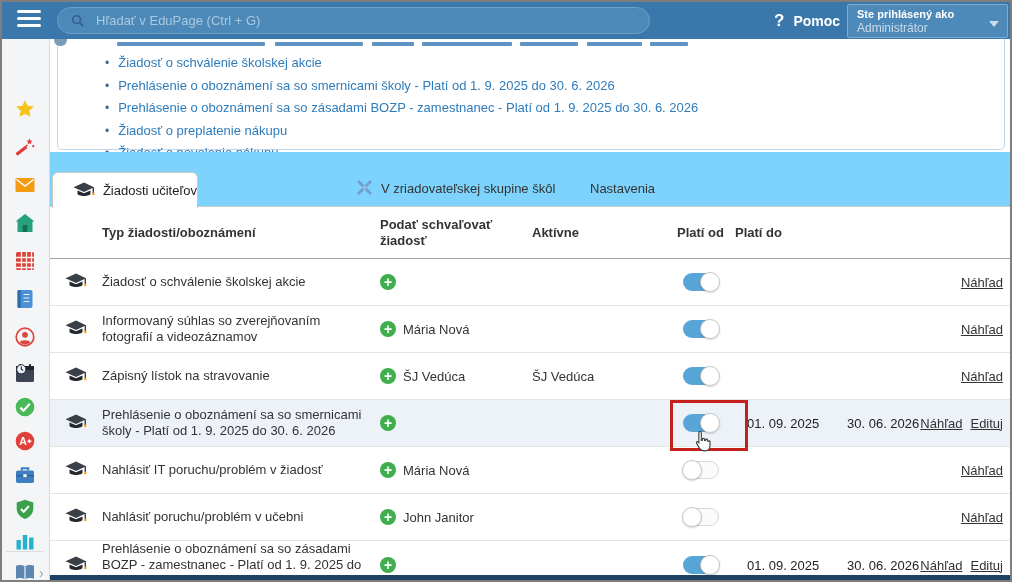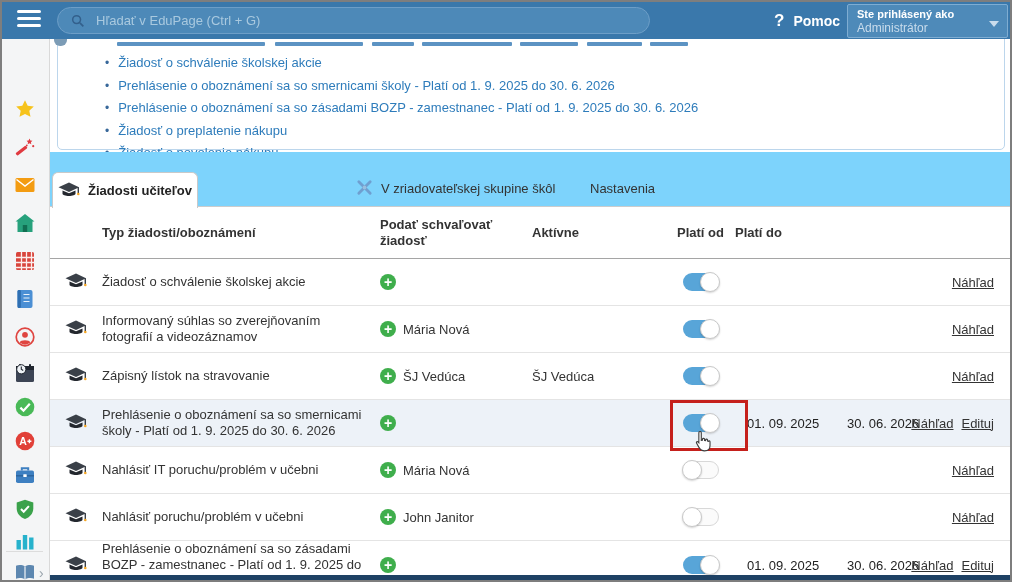--- a/index.html
+++ b/index.html
@@ -40,42 +40,42 @@
   .icon-frag{position:absolute;left:4px;top:0;width:13px;height:7px;background:#7c9cb6;border-radius:0 0 6px 6px;}
   .info-list{position:absolute;left:55px;top:13px;margin:0;padding:0;list-style:none;}
   .info-list li{font-size:13px;line-height:21.5px;color:#2e7cbb;}
   .info-list li::before{content:"•";color:#38689a;margin-right:9px;font-size:12px;}
   .info-list a{color:#2e7cbb;text-decoration:none;cursor:pointer;}
   
   .tabs-row{position:absolute;left:0;right:0;top:131px;height:37px;}
   .tab{position:absolute;bottom:0;height:37px;display:flex;align-items:center;gap:8px;
        font-size:13px;color:#333;cursor:pointer;white-space:nowrap;}
   .tab.active{bottom:-1px;height:36px;box-sizing:border-box;background:#fff;border:1px solid #c9c9c9;border-bottom:none;
-              border-radius:6px 6px 0 0;font-weight:bold;color:#222;justify-content:center;z-index:4;}
+              border-radius:6px 6px 0 0;font-weight:normal;color:#222;justify-content:flex-end;z-index:4;}
   
   .panel{position:absolute;left:0;right:0;top:167px;bottom:0;background:#fff;border-top:1px solid #ccc;overflow:hidden;z-index:2;}
   .grid{display:grid;grid-template-columns:52px 278px 152px 145px 58px 100px 100px 75px;align-items:center;}
   .thead{height:52px;border-bottom:1px solid #a5a5a5;box-sizing:border-box;}
   .th{font-size:13px;font-weight:bold;color:#333;line-height:16px;padding-right:8px;}
   .row{height:47px;box-sizing:border-box;border-bottom:1px solid #e4e4e4;font-size:13px;color:#333;}
   .row.hl{background:#edf2f8;}
   .capc{justify-self:center;}
   .name{line-height:16px;padding-right:8px;}
   .appr{display:flex;align-items:center;gap:7px;}
   .plus{width:16px;height:16px;border-radius:50%;background:#3fae4c;color:#fff;display:flex;align-items:center;
         justify-content:center;font-size:14px;font-weight:bold;line-height:1;flex:0 0 16px;cursor:pointer;}
   .toggle{position:relative;width:36px;height:18px;border-radius:9px;margin-left:6px;cursor:pointer;}
   .toggle.on{background:#58a5d8;}
   .toggle.off{background:#fbfbfb;border:1px solid #d8d8d8;box-sizing:border-box;}
   .knob{position:absolute;top:-1px;width:20px;height:20px;background:#fff;border:1px solid #c9c9c9;
         border-radius:50%;box-sizing:border-box;box-shadow:0 1px 2px rgba(0,0,0,.18);}
   .toggle.on .knob{right:-1px;}
   .toggle.off .knob{left:-2px;top:-2px;}
   .date{font-size:13px;color:#222;padding-left:12px;}
-  .actions{display:flex;gap:8px;justify-content:flex-end;padding-right:16px;}
+  .actions{display:flex;gap:8px;justify-content:flex-end;padding-right:7px;}
   .actions a{color:#333;text-decoration:underline;font-size:13px;cursor:pointer;white-space:nowrap;}
   
   .red-box{position:absolute;left:620px;top:193px;width:78px;height:51px;box-sizing:border-box;
            border:3px solid #c5201c;z-index:6;pointer-events:none;}
   .cursor-hand{position:absolute;left:644px;top:224px;z-index:7;pointer-events:none;}
   .bottom-bar{position:absolute;left:0;right:0;bottom:0;height:5px;background:#1e4164;z-index:8;}
 </style>
 </head>
 <body>
 
@@ -383,21 +383,21 @@
               <a>Náhľad</a>
               <a>Edituj</a>
             </div>
           </div>
           <div class="grid row">
             <div class="capc"><span class="icn"><svg width="22" height="15" viewBox="0 0 22 15">
                   <path d="M11 .5L.5 5.2 11 9.9l8.6-3.9v4.9h1.4V5.2z" fill="#3a4048"></path>
                   <path d="M4.5 8.4v3.4c0 1.1 3 2.2 6.5 2.2s6.5-1.1 6.5-2.2V8.4L11 11.3z" fill="#23272e"></path>
                   <circle cx="20.3" cy="12" r="1.3" fill="#f5a623"></circle>
                 </svg></span></div>
-            <div class="name">Nahlásiť IT poruchu/problém v učebni</div>
+            <div class="name">Nahlásiť IT poruchu/problém v žiadosť</div>
             <div class="appr">
               <span class="plus">+</span>
               <span>Mária Nová</span>
             </div>
             <div></div>
             <div>
               <div class="toggle off">
                 <div class="knob"></div>
               </div>
             </div>

